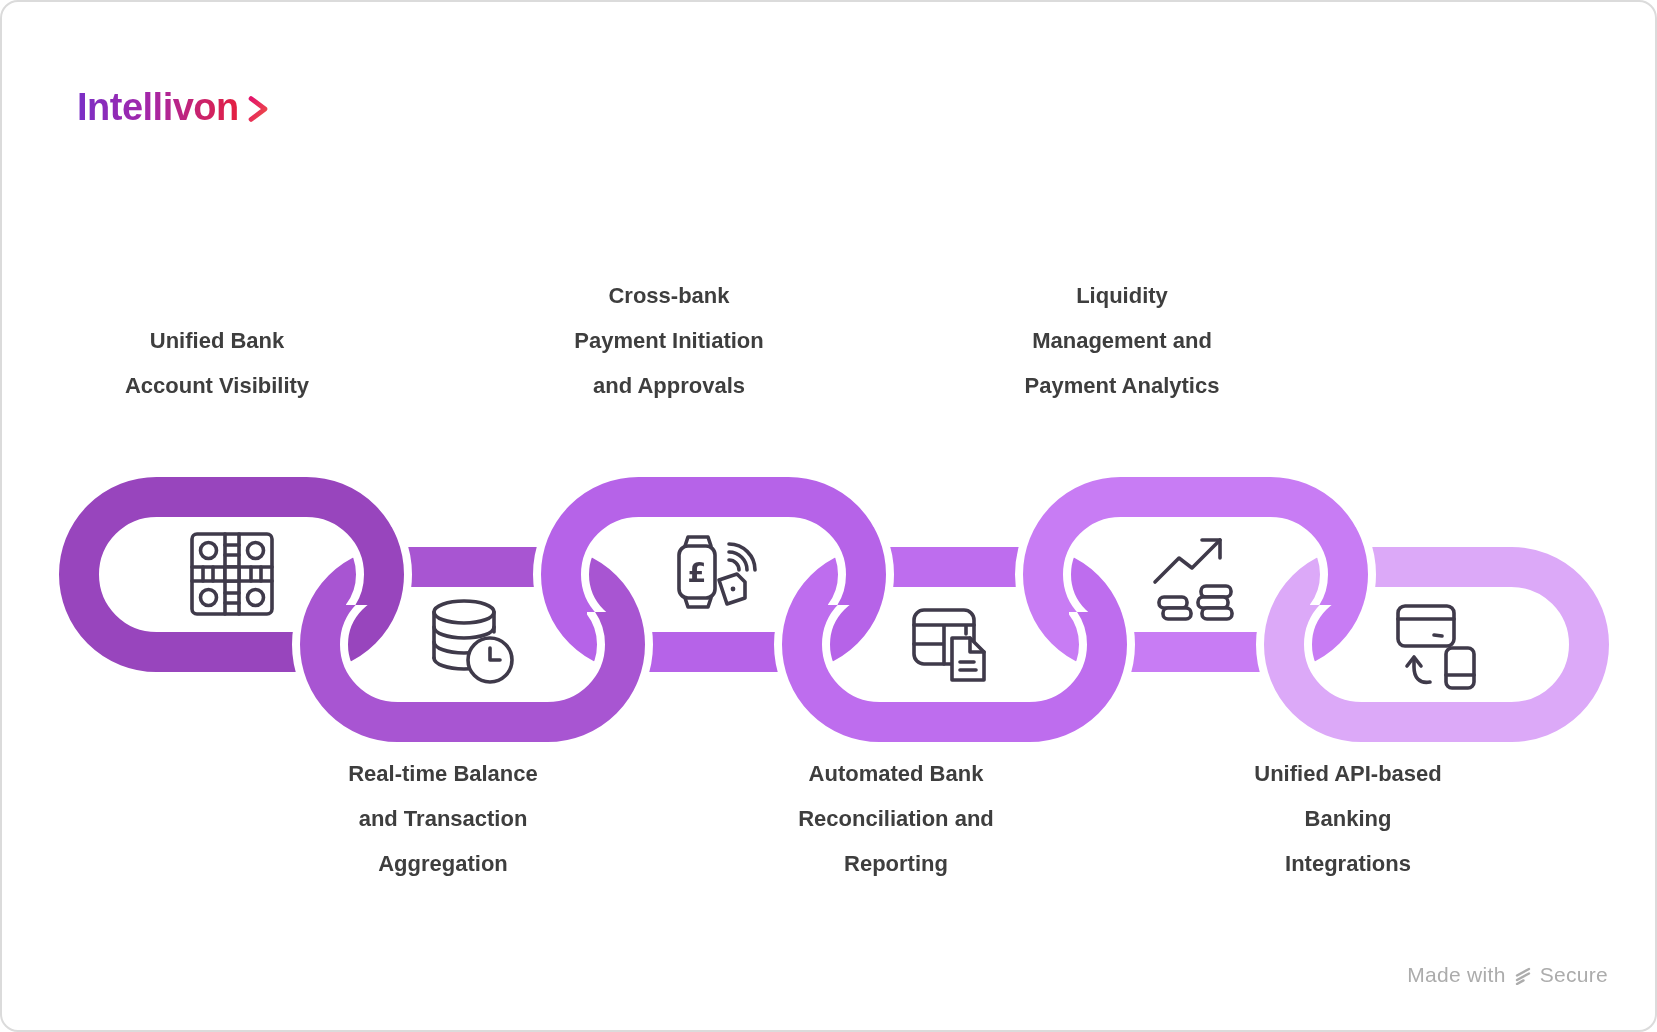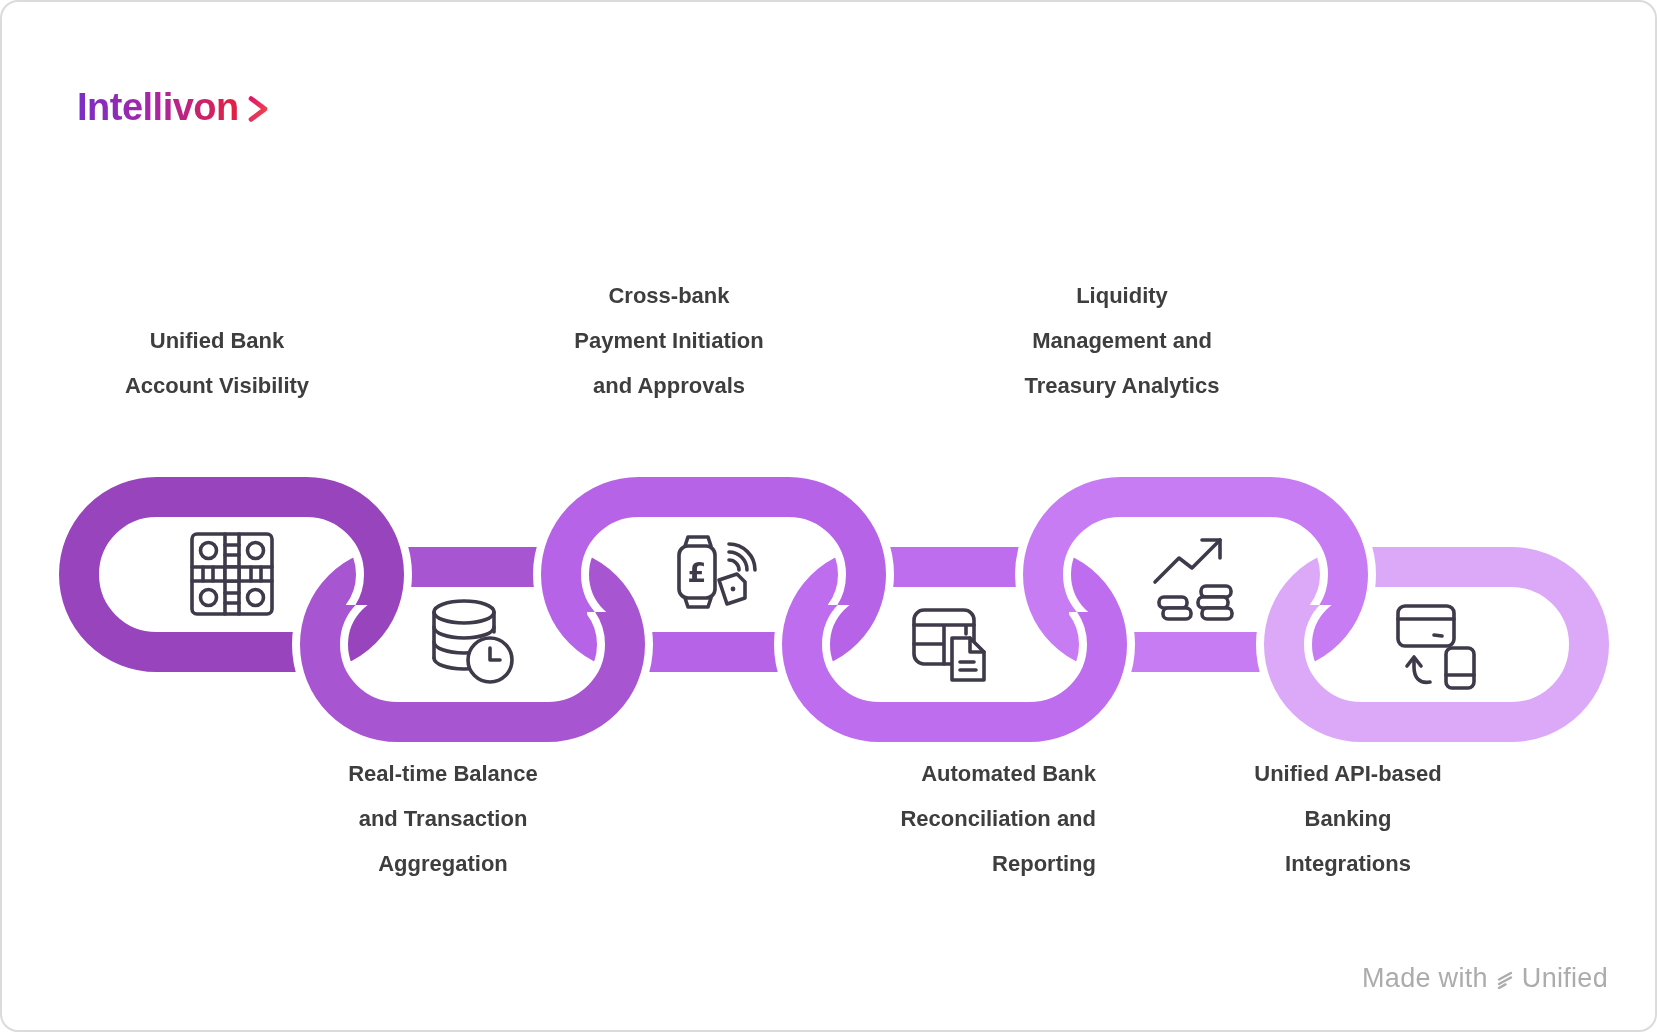--- a/index.html
+++ b/index.html
@@ -18,42 +18,42 @@
   .logo-chevron{width:26px;height:34px;margin-top:2px;}
   
   .flabel{
     position:absolute;width:400px;text-align:center;white-space:pre-line;
     font-size:22px;line-height:45px;font-weight:700;color:#3E3E3E;
   }
   .l1{left:15px; top:316px;}
   .l3{left:467px;top:271px;}
   .l5{left:920px;top:271px;}
   .l2{left:241px; top:749px;}
-  .l4{left:694px;top:749px;text-align:right;}
+  .l4{left:694px;top:749px;}
   .l6{left:1146px;top:749px;}
   
   .chain{position:absolute;left:0;top:0;}
   .chain rect.casing{fill:none;stroke:#fff;stroke-width:56;}
   .chain rect.clr{fill:none;stroke-width:40;}
   
   .icn{position:absolute;width:100px;height:100px;}
   .icn svg{width:100%;height:100%;}
   .ic{fill:none;stroke:#3F3A4A;stroke-width:3.6;stroke-linecap:round;stroke-linejoin:round;}
   .icf{fill:#fff;stroke:#3F3A4A;stroke-width:3.6;stroke-linecap:round;stroke-linejoin:round;}
   .ictxt{font-family:"DejaVu Sans",sans-serif;font-size:27px;font-weight:600;fill:#3F3A4A;}
   .p1{left:180px;top:522px;}
   .p2{left:420px;top:592px;}
   .p3{left:661px;top:522px;}
   .p4{left:902px;top:592px;}
   .p5{left:1143px;top:522px;}
   .p6{left:1384px;top:592px;}
   
   .wm{
     position:absolute;right:47px;top:961px;display:flex;align-items:center;gap:7px;
-    font-size:27px;color:#ACACAC;letter-spacing:0.3px;text-decoration:none;cursor:pointer;
+    font-size:21px;color:#ACACAC;letter-spacing:0.3px;text-decoration:none;cursor:pointer;
   }
   .wm svg{width:20px;height:20px;}
 </style>
 </head>
 <body>
 
 <div class="canvas">
 
   <div class="logo">
     <span class="logo-text">Intellivon</span>
@@ -216,28 +216,28 @@
   <div class="flabel l1">Unified Bank
 Account Visibility</div>
   <div class="flabel l3">Cross-bank
 Payment Initiation
 and Approvals</div>
   <div class="flabel l4">Automated Bank
 Reconciliation and
 Reporting</div>
   <div class="flabel l5">Liquidity
 Management and
-Treasury Analytics</div>
+Payment Analytics</div>
   <div class="flabel l6">Unified API-based
 Banking
 Integrations</div>
 
   <div class="wm">
     <span>Made with</span>
     <svg viewBox="0 0 20 20">
       <path d="M4,10.5 L16,4" stroke="#ACACAC" stroke-width="2.4" stroke-linecap="round" fill="none"></path>
       <path d="M4,15 L16,8.5" stroke="#ACACAC" stroke-width="2.4" stroke-linecap="round" fill="none"></path>
       <path d="M4,19 L10.5,15.4" stroke="#ACACAC" stroke-width="2.4" stroke-linecap="round" fill="none"></path>
     </svg>
-    <span>Unified</span>
+    <span>Secure</span>
   </div>
 
 </div>
 
 </body></html>

